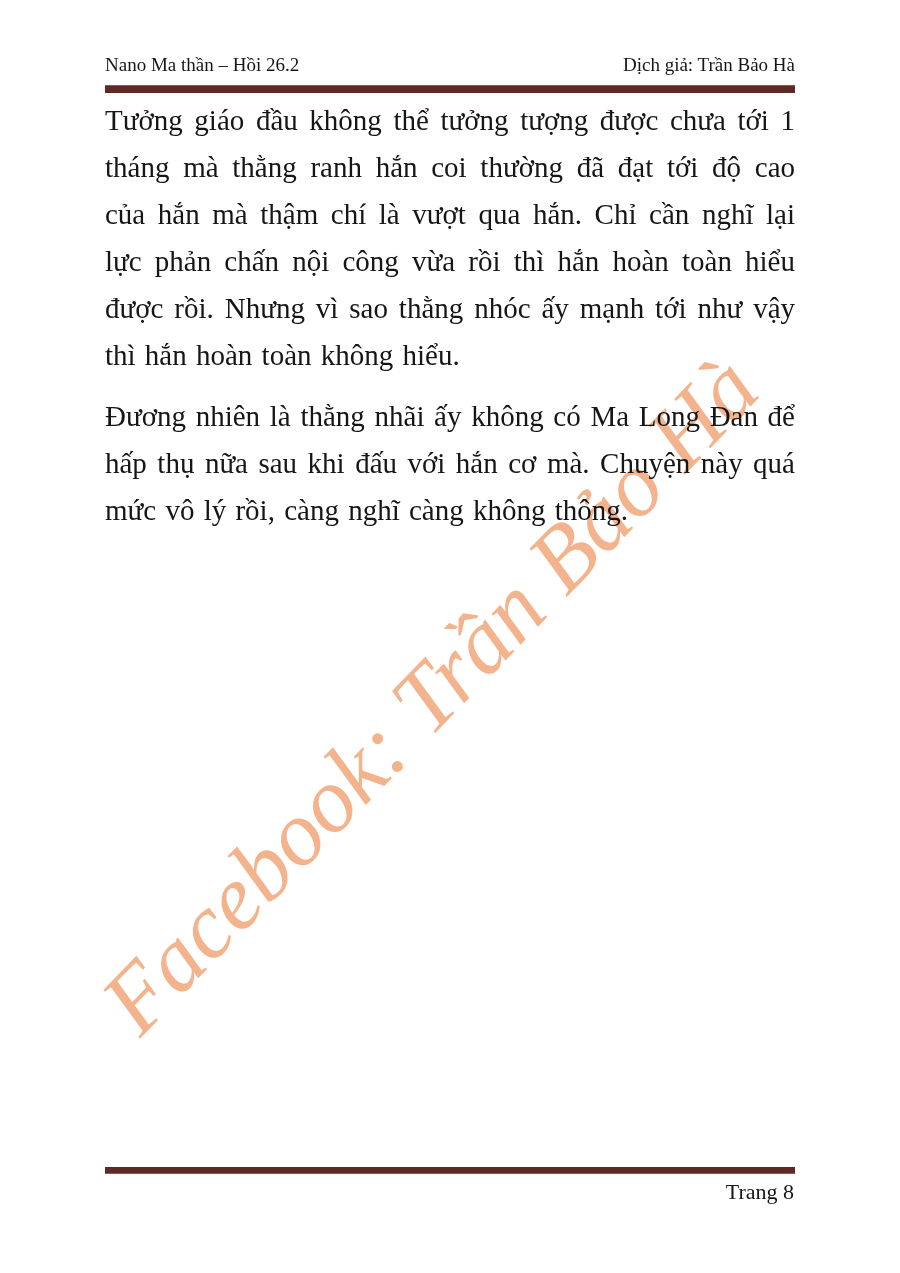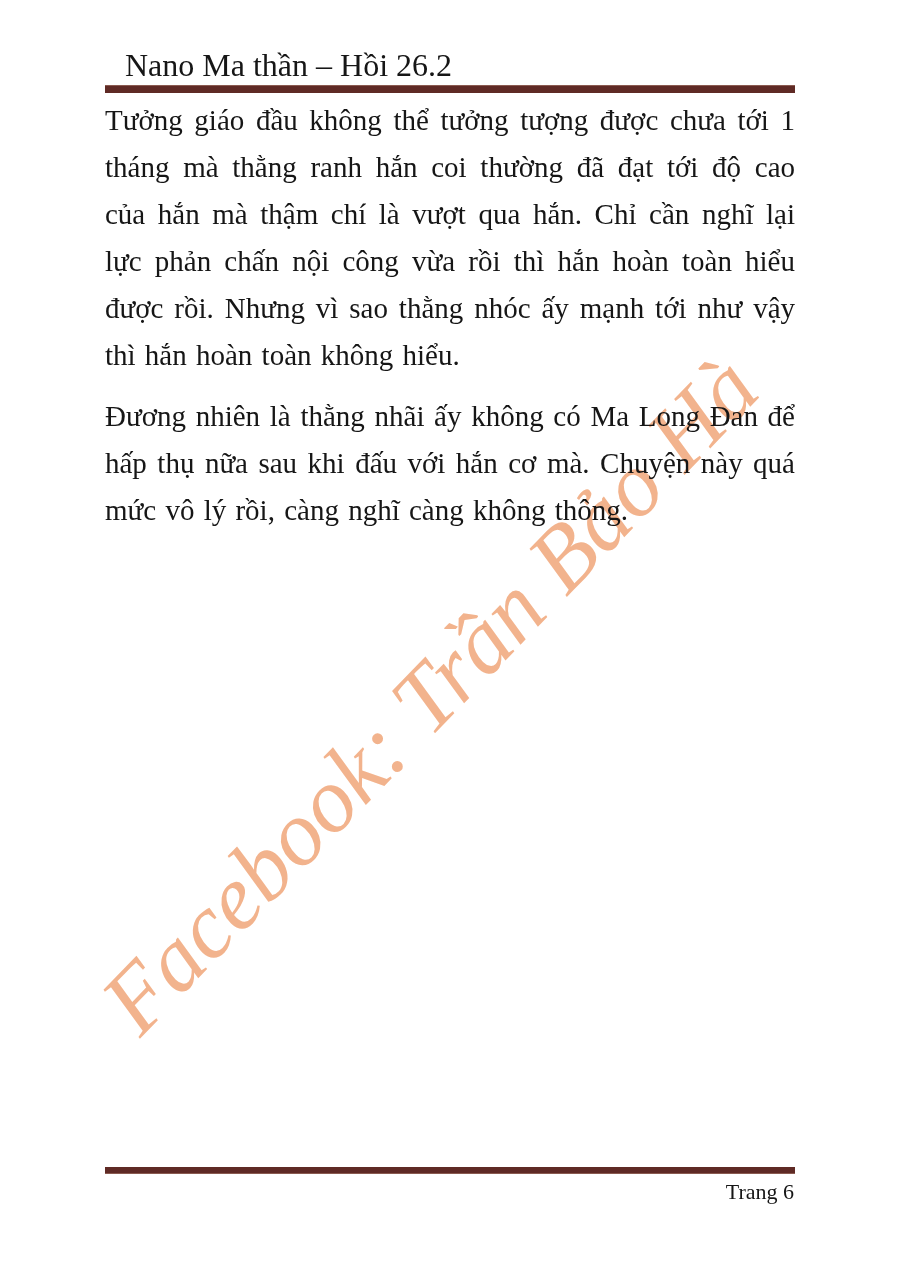--- a/index.html
+++ b/index.html
@@ -34,23 +34,22 @@
   }
   
   .header {
     position: absolute;
     z-index: 1;
     left: 105px;
     right: 105px;
     top: 50px;
     display: flex;
     justify-content: space-between;
-    font-size: 32px;
+    font-size: 19px;
     line-height: 30px;
-    margin-left: 20px;
   }
   .header-rule {
     position: absolute;
     z-index: 1;
     left: 105px;
     right: 105px;
     top: 85px;
     height: 7px;
     border-top: 1px solid #8a5a50;
   }
@@ -90,26 +89,27 @@
 </style>
 </head>
 <body>
 
 <div class="page" style="color: rgb(22, 22, 22); background: rgb(255, 255, 255);">
 
   <div class="watermark" style="color: rgb(240, 161, 113);">Facebook: Trần Bảo Hà</div>
 
   <div class="header">
     <span>Nano Ma thần – Hồi 26.2</span>
+    <span>Dịch giả: Trần Bảo Hà</span>
   </div>
 
   <div class="header-rule" style="background: rgb(95, 42, 37);"></div>
 
   <div class="body-text" id="body-text">
       <p>Tưởng giáo đầu không thể tưởng tượng được chưa tới 1 tháng mà thằng ranh hắn coi thường đã đạt tới độ cao của hắn mà thậm chí là vượt qua hắn. Chỉ cần nghĩ lại lực phản chấn nội công vừa rồi thì hắn hoàn toàn hiểu được rồi. Nhưng vì sao thằng nhóc ấy mạnh tới như vậy thì hắn hoàn toàn không hiểu.</p>
       <p>Đương nhiên là thằng nhãi ấy không có Ma Long Đan để hấp thụ nữa sau khi đấu với hắn cơ mà. Chuyện này quá mức vô lý rồi, càng nghĩ càng không thông.</p>
     </div>
 
   <div class="footer-rule" style="background: rgb(95, 42, 37);"></div>
 
-  <div class="footer-pagenum">Trang 6</div>
+  <div class="footer-pagenum">Trang 8</div>
 
 </div>
 
 </body></html>

